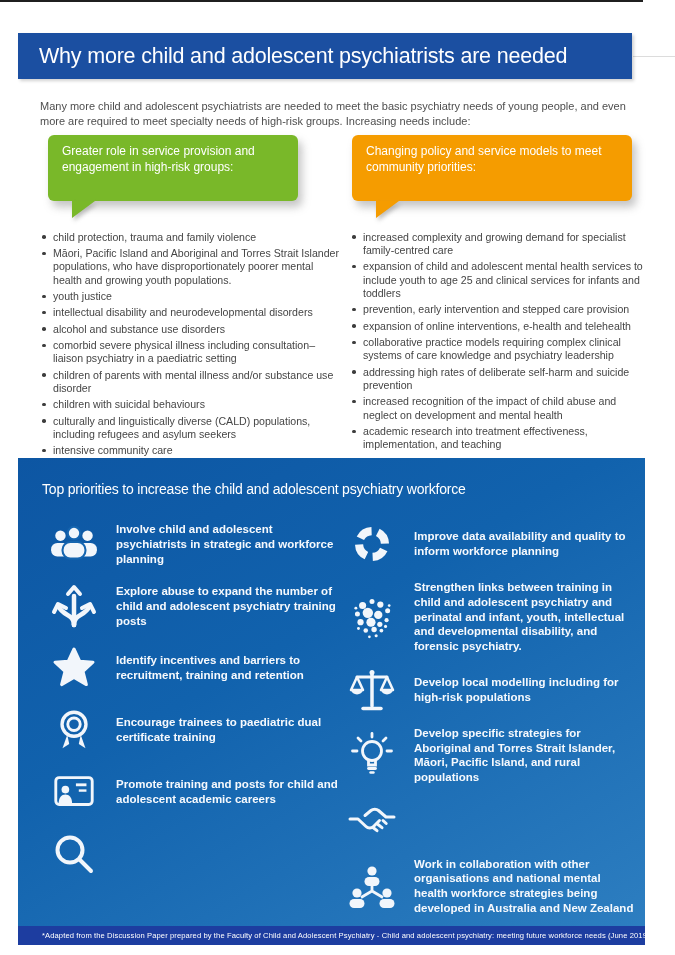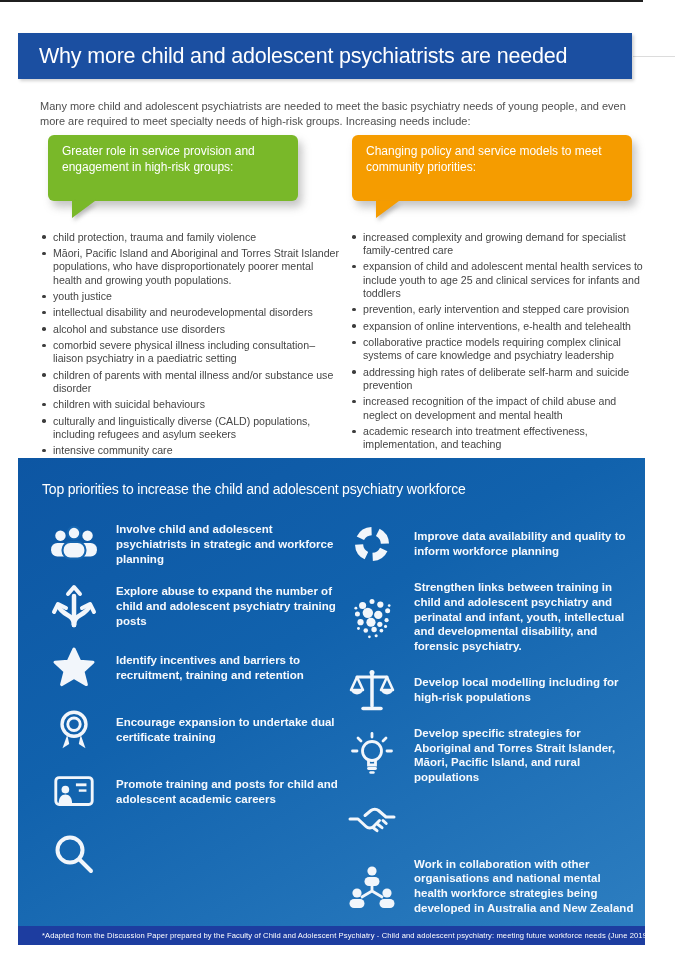--- a/index.html
+++ b/index.html
@@ -186,21 +186,21 @@
       </div>
       <div class="pitem">
         <span class="picon">
           <svg width="46" height="50" viewBox="0 0 48 48" fill="none" stroke="#f2f6fb">
             <circle cx="24" cy="18" r="12.5" stroke-width="3.5"></circle>
             <circle cx="24" cy="18" r="6.5" stroke-width="3"></circle>
             <path d="M17 29 L12 43 L19 38.5 Z" fill="#f2f6fb" stroke="none"></path>
             <path d="M31 29 L36 43 L29 38.5 Z" fill="#f2f6fb" stroke="none"></path>
           </svg>
         </span>
-        <div class="ptext">Encourage expansion to undertake dual certificate training</div>
+        <div class="ptext">Encourage trainees to paediatric dual certificate training</div>
       </div>
       <div class="pitem">
         <span class="picon">
           <svg width="50" height="46" viewBox="0 0 48 48" fill="none" stroke="#f2f6fb" stroke-width="3">
             <rect x="5" y="9" width="38" height="28" rx="3.5"></rect>
             <line x1="26" y1="16.5" x2="37" y2="16.5"></line>
             <line x1="29" y1="22.5" x2="37" y2="22.5" stroke-width="2.5"></line>
             <circle cx="15" cy="21.5" r="4" fill="#f2f6fb" stroke="none"></circle>
             <path d="M8 36 C8 29.5 11 26.5 15 26.5 C19 26.5 22 29.5 22 36 Z" fill="#f2f6fb" stroke="none"></path>
           </svg>

